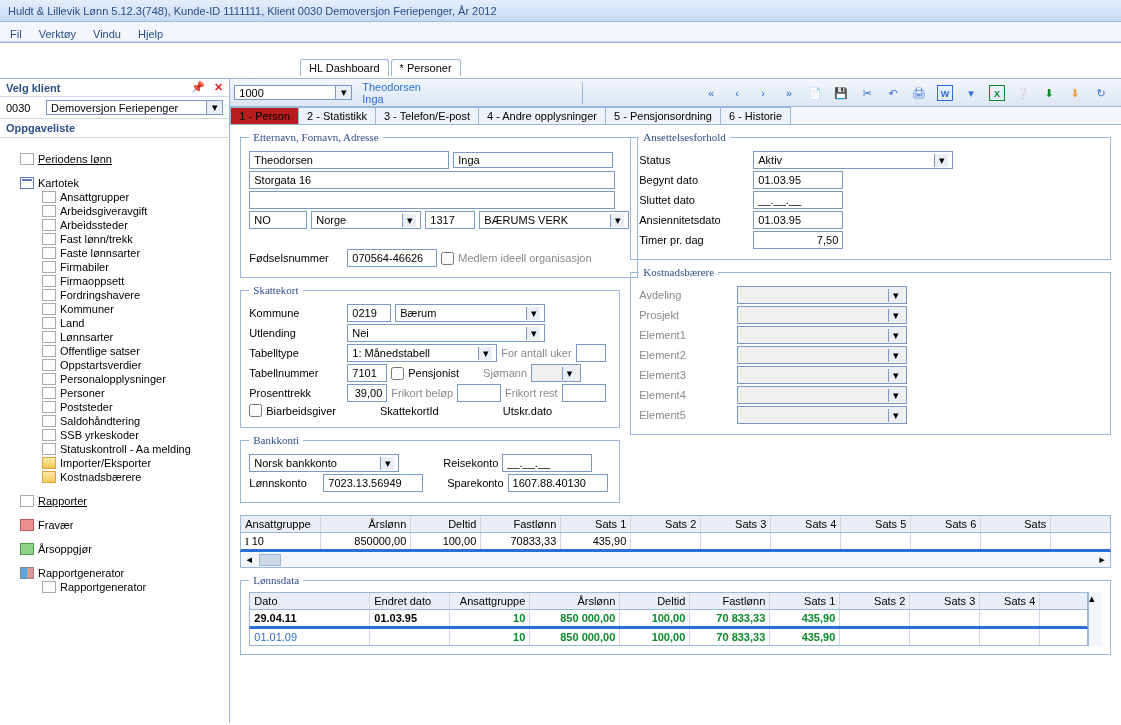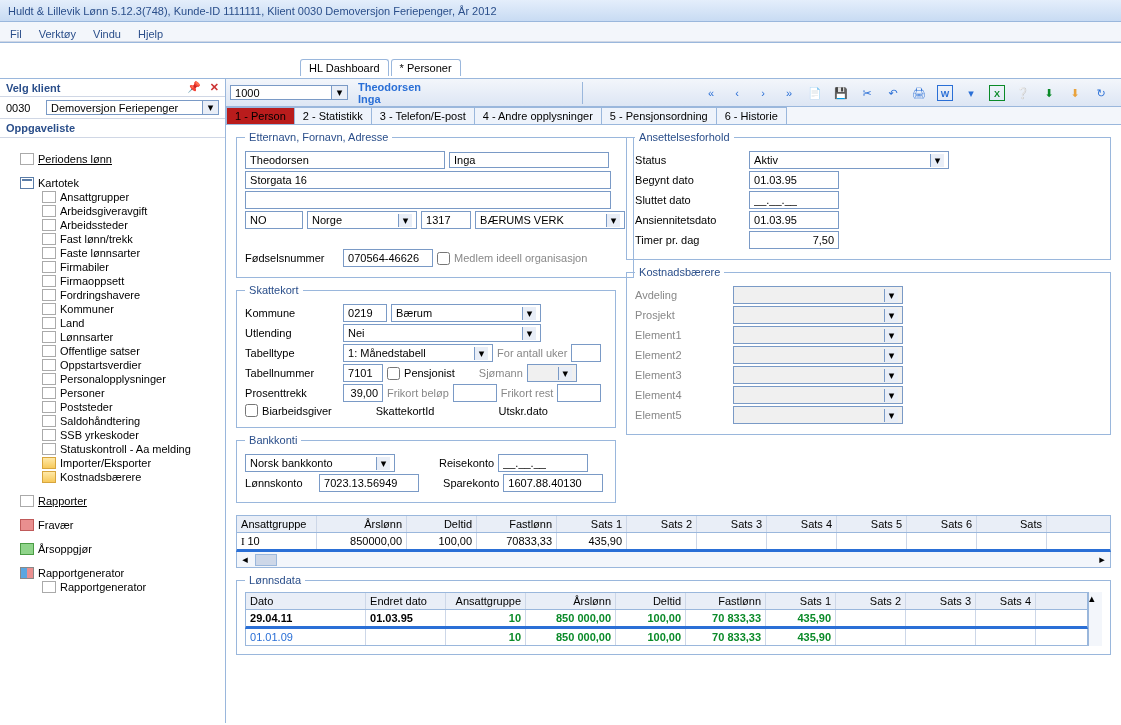--- a/index.html
+++ b/index.html
@@ -35,34 +35,34 @@
 .tree .underline { text-decoration: underline; }
 .tree .ic-green { background:#8fd48a; border:1px solid #4a9c44;}
 .tree .ic-red { background:#e98f8f; border:1px solid #c05a5a;}
 .tree .ic-bar { background:linear-gradient(90deg,#5aa6e0 50%,#e98f8f 50%); border:1px solid #888;}
 
 .content { flex:1; display:flex; flex-direction:column; position:relative; }
 .topbar { display:flex; align-items:center; background:linear-gradient(#f3f6fb,#dde6f4); border-bottom:1px solid #9ab7dc; padding:2px 4px; height:28px;}
 .idbox { display:flex; border:1px solid #7a9ac6; background:#fff; }
 .idbox input { border:none; width:100px; padding:0 4px; }
 .idbox .dd { width:16px; text-align:center; border-left:1px solid #7a9ac6; background:#e9eef7;}
-.person-name { color:#2a6fd6; margin-left:10px; font-weight:bold;}
+.person-name { color:#2a6fd6; margin-left:10px; font-weight:normal;}
 .tool-icons { margin-left:auto; display:flex; gap:10px; padding-right:8px;}
 .tool-icons span { width:16px; height:16px; display:inline-block; text-align:center; line-height:16px; color:#2a6fd6; cursor:pointer;}
 
 .subtabs { display:flex; border-bottom:1px solid #9ab7dc; background:#f3f6fb; }
 .subtab { border:1px solid #9ab7dc; border-bottom:none; padding:2px 8px; background:#eef3fb; margin-right:-1px;}
 .subtab.active { background:#b91c1c; }
 
 .formarea { display:flex; padding:6px 10px; gap:10px; }
 .leftform { width:380px; }
 .rightform { flex:1; }
 
 fieldset { border:1px solid #9ab7dc; padding:6px 8px 8px; margin-bottom:6px; }
-legend { color:#2a4e8a; padding:0 4px; }
+legend { color:#2a4e8a; padding:0 4px;font-family:Liberation Serif, serif; }
 .row { display:flex; align-items:center; margin:2px 0; gap:4px;}
 .row label, .lbl { width:94px; }
 input.txt, .selbox { border:1px solid #7a9ac6; padding:1px 4px; background:#fff; height:18px;}
 .selbox { display:inline-flex; align-items:center;}
 .selbox .dd{ margin-left:auto; width:14px; text-align:center; border-left:1px solid #7a9ac6; background:#e9eef7;}
 .yellow { background:#ffff80; }
 .nameset .ln { width:200px; }
 .nameset .fn { width:160px; border:1px solid #7a9ac6; padding:1px 4px;}
 .addr { width:366px; }
 .small { width:50px; }

